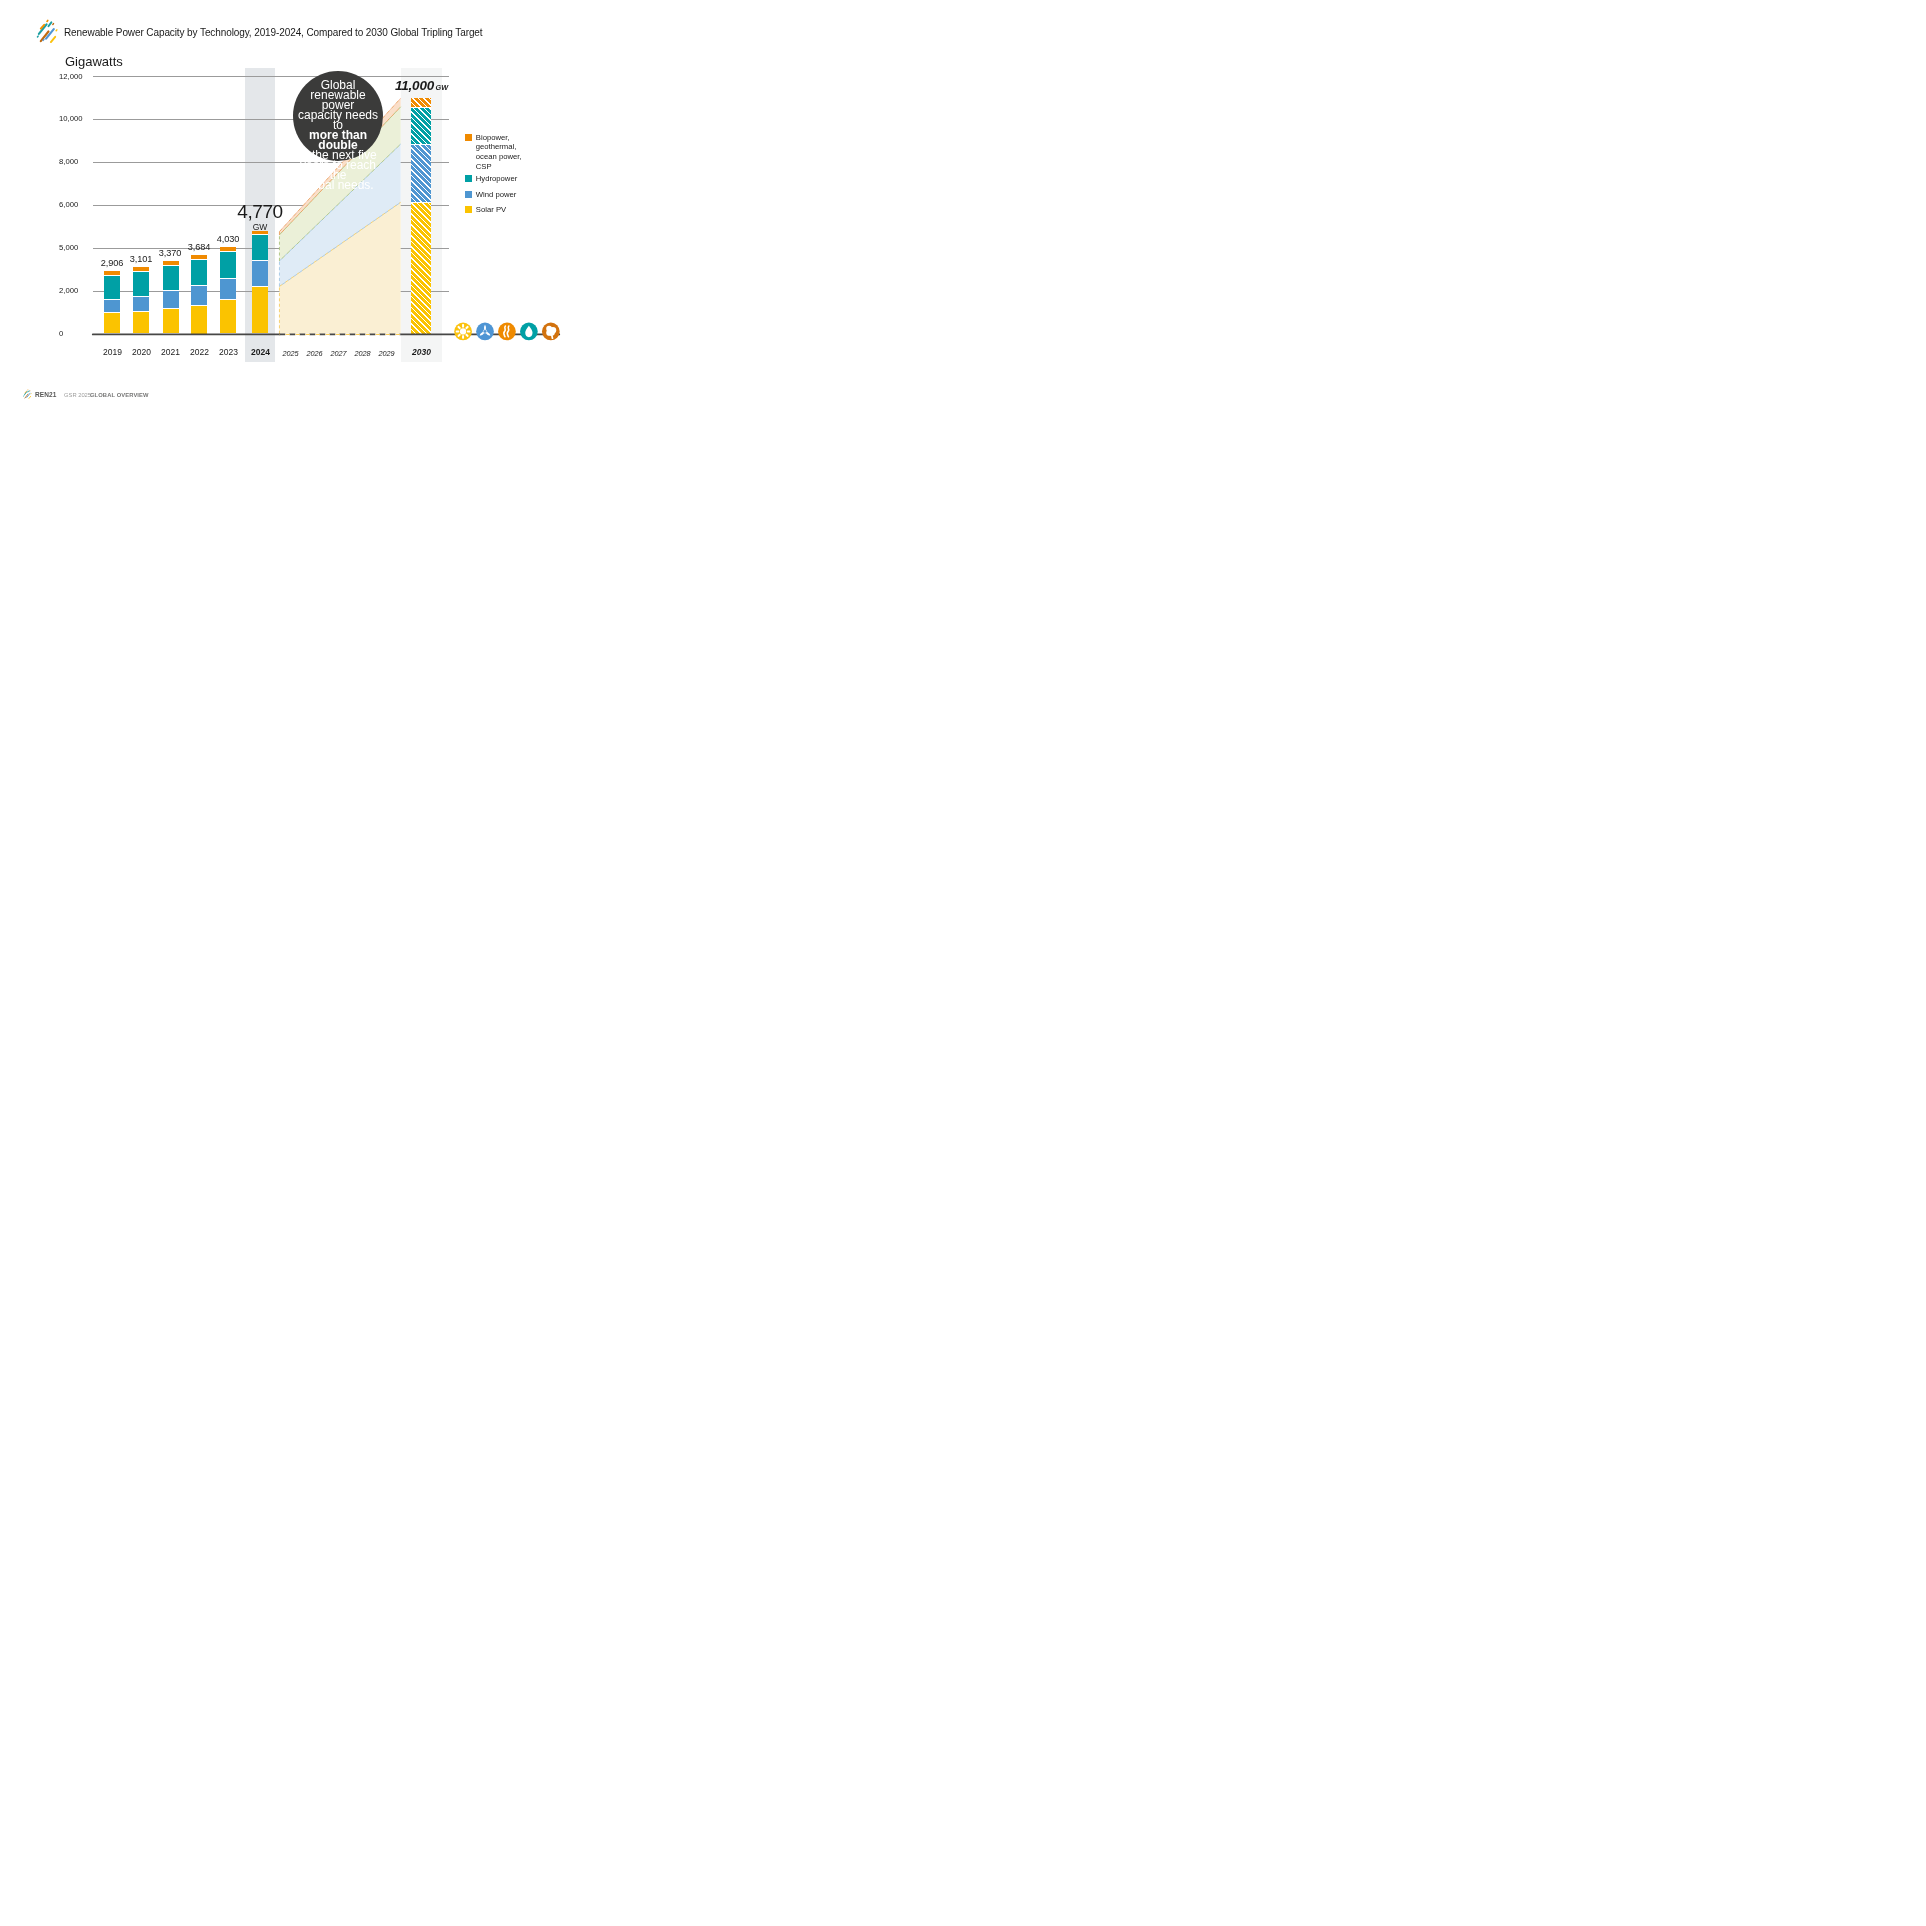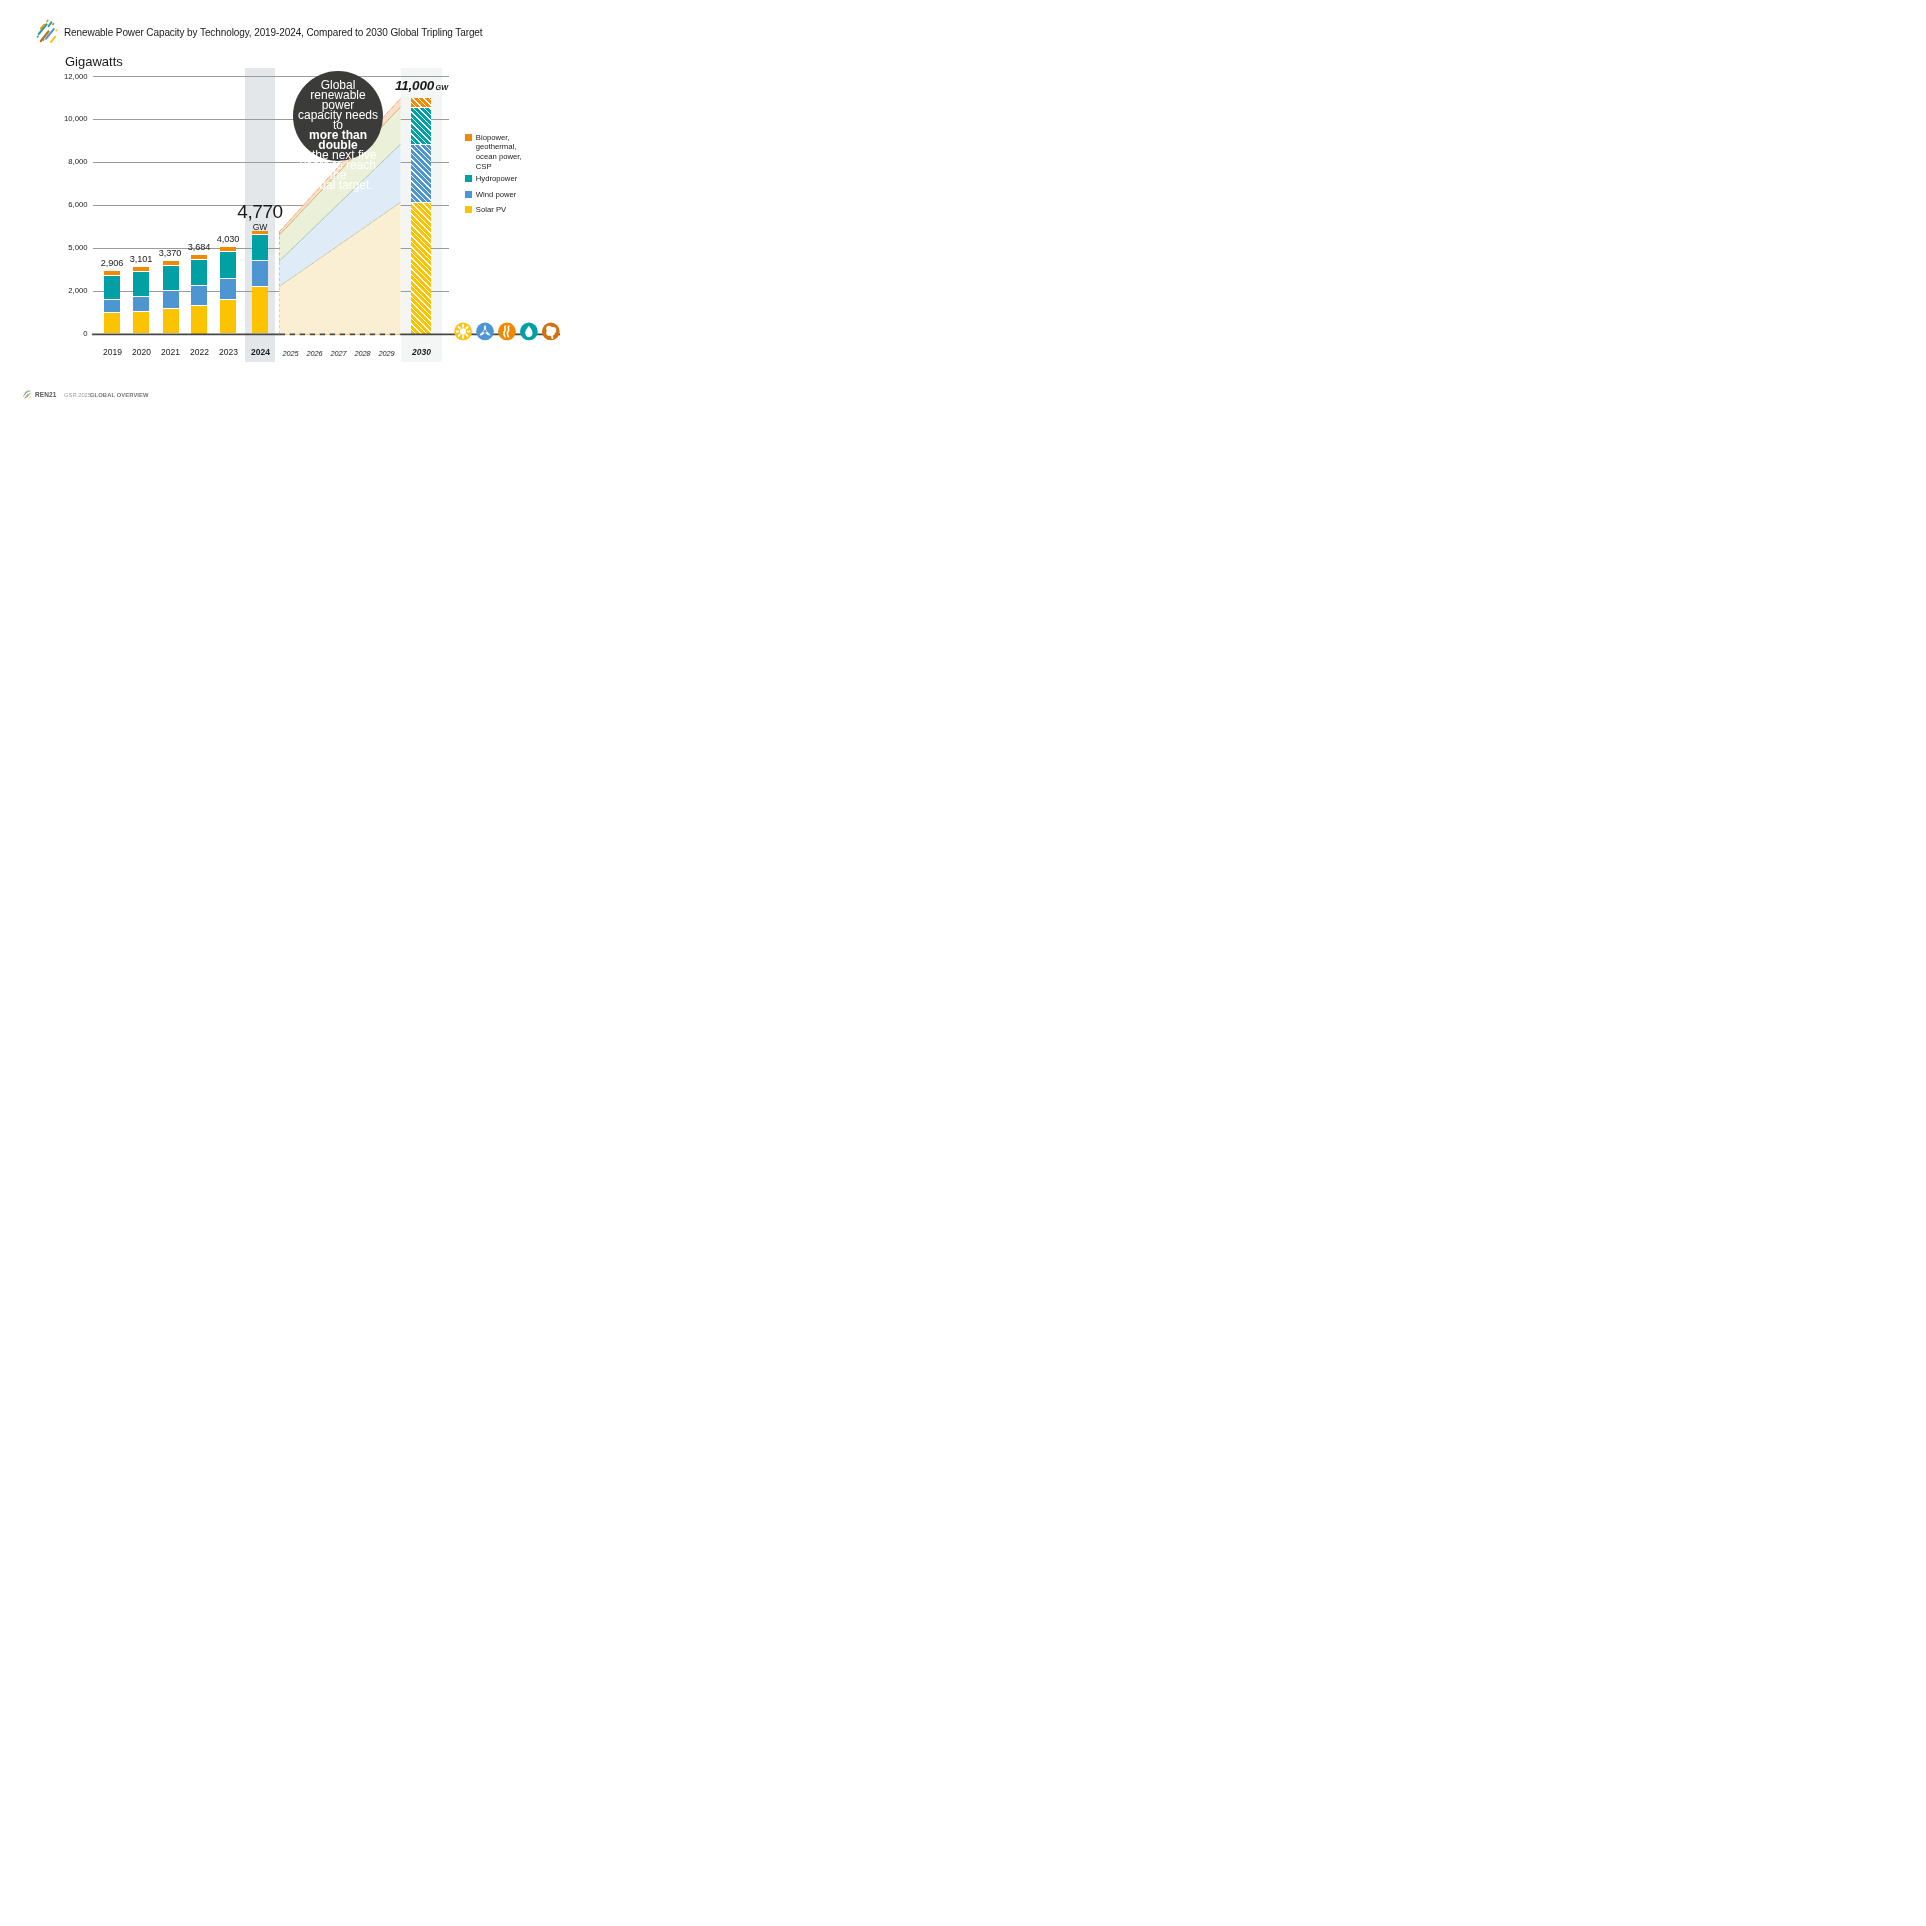--- a/index.html
+++ b/index.html
@@ -5,21 +5,21 @@
   html,body{margin:0;padding:0;background:#fff;}
   body{font-family:"Liberation Sans","DejaVu Sans",sans-serif;color:#1a1a1a;}
   #canvas{position:relative;width:582px;height:408px;background:#fff;overflow:hidden;}
   .abs{position:absolute;}
   
   #header-logo{left:36px;top:19px;width:24px;height:25px;}
   #page-title{left:64px;top:26.6px;font-size:10px;letter-spacing:-0.1px;white-space:nowrap;}
   #page-title b{font-weight:400;}
   
   #gigawatts-label{left:65px;top:54px;font-size:13px;}
-  .ytick{width:28.5px;text-align:right;font-size:7.7px;line-height:7.7px;}
+  .ytick{width:28.5px;font-size:7.7px;line-height:7.7px;}
   .gridline{height:0.4px;background:#9b9b9b;}
   .band{top:68px;height:294px;}
   
   .bar{display:flex;flex-direction:column;}
   .bar .seg{width:100%;box-sizing:border-box;}
   .bar .seg.sep{border-top:0.6px solid #fff;}
   .val-label{width:54px;text-align:center;font-size:9.2px;font-weight:500;letter-spacing:-0.1px;}
   #label-2024-val{width:62px;font-size:19px;font-weight:400;line-height:19px;letter-spacing:-0.4px;}
   #label-2024-unit{width:62px;font-size:8.5px;font-weight:500;text-align:center;}
   #label-2030{width:123px;display:flex;justify-content:center;align-items:baseline;font-style:italic;}
@@ -219,21 +219,21 @@
     </div>
 
   <div id="annotation-circle" class="abs" style="background: rgb(59, 59, 58);">
     <div id="annotation-text">
         <div style="">Global</div>
         <div style="">renewable power</div>
         <div style="">capacity needs to</div>
         <div style="font-weight:700;">more than double</div>
         <div style="">in the next five</div>
         <div style="">years to reach the</div>
-        <div style="">global target.</div>
+        <div style="">global needs.</div>
       </div>
   </div>
 
   <div id="legend">
       <div class="abs legend-item" style="left:465px;top:134px;">
        <div class="legend-swatch" style="background:#F08A00"></div>
        <div class="legend-text">Biopower,<br>geothermal,<br>ocean power,<br>CSP</div>
      </div>
       <div class="abs legend-item" style="left:465px;top:175px;">
        <div class="legend-swatch" style="background:#00A0A5"></div>

